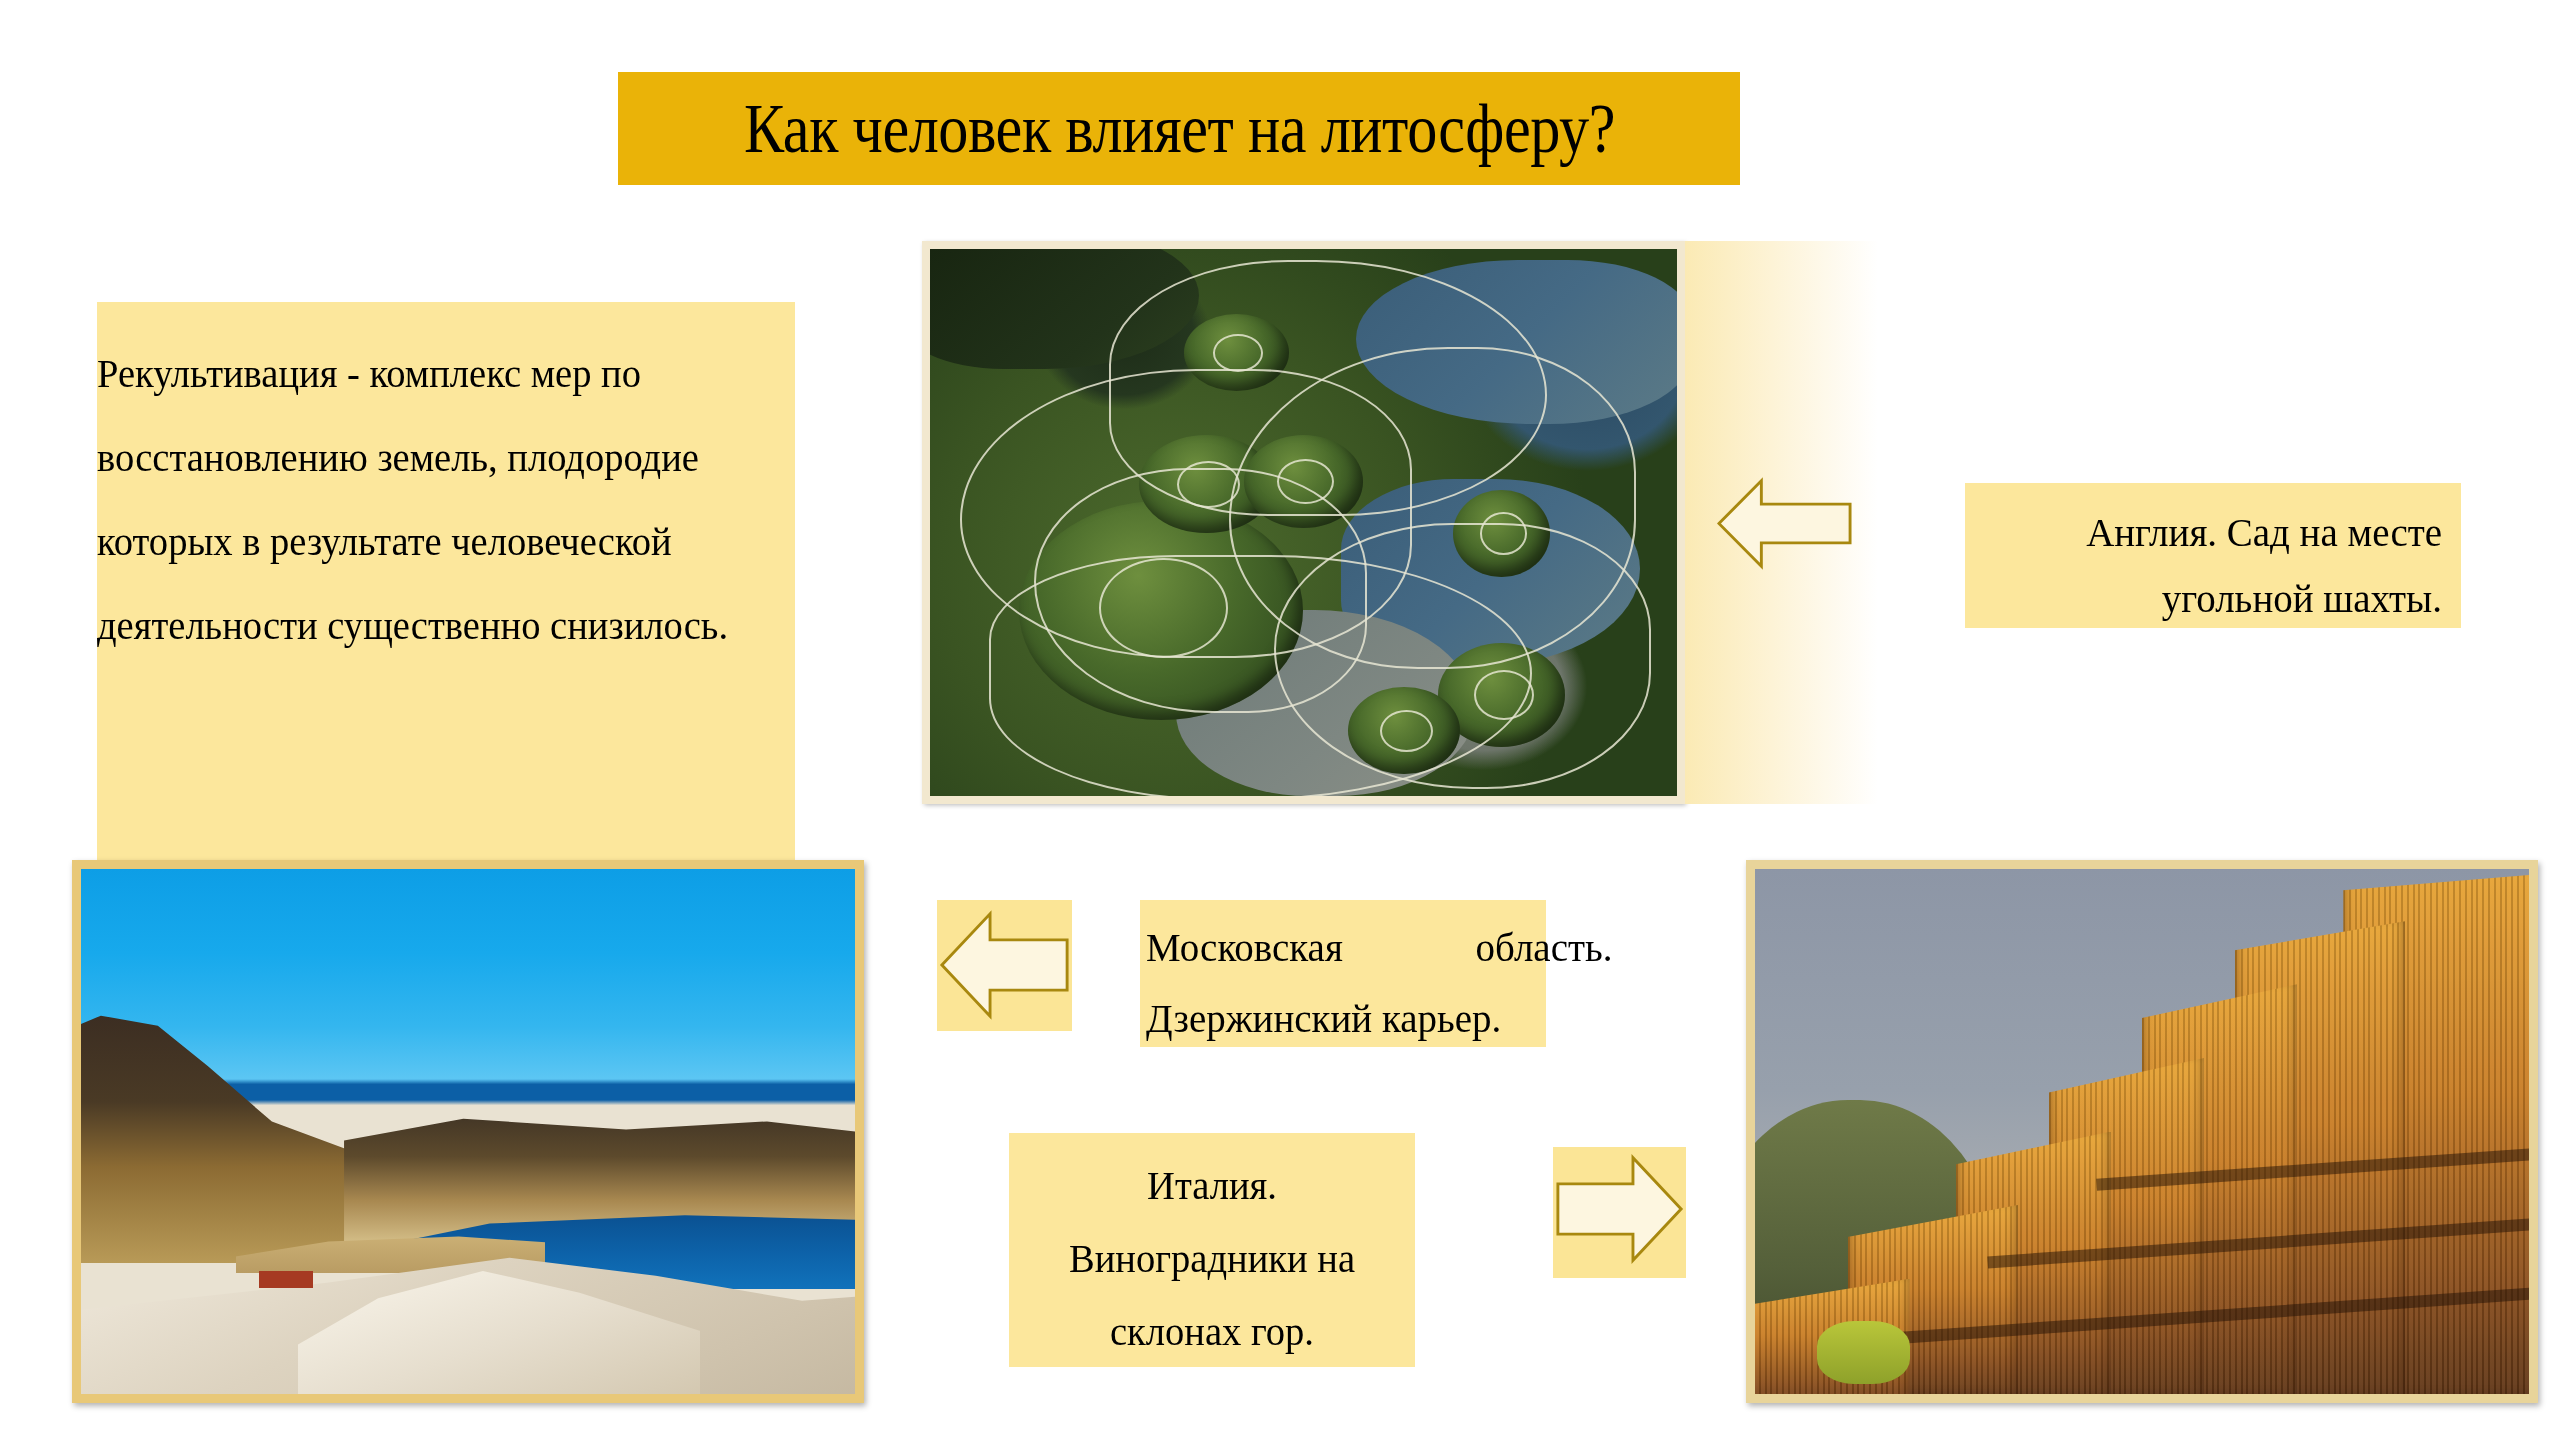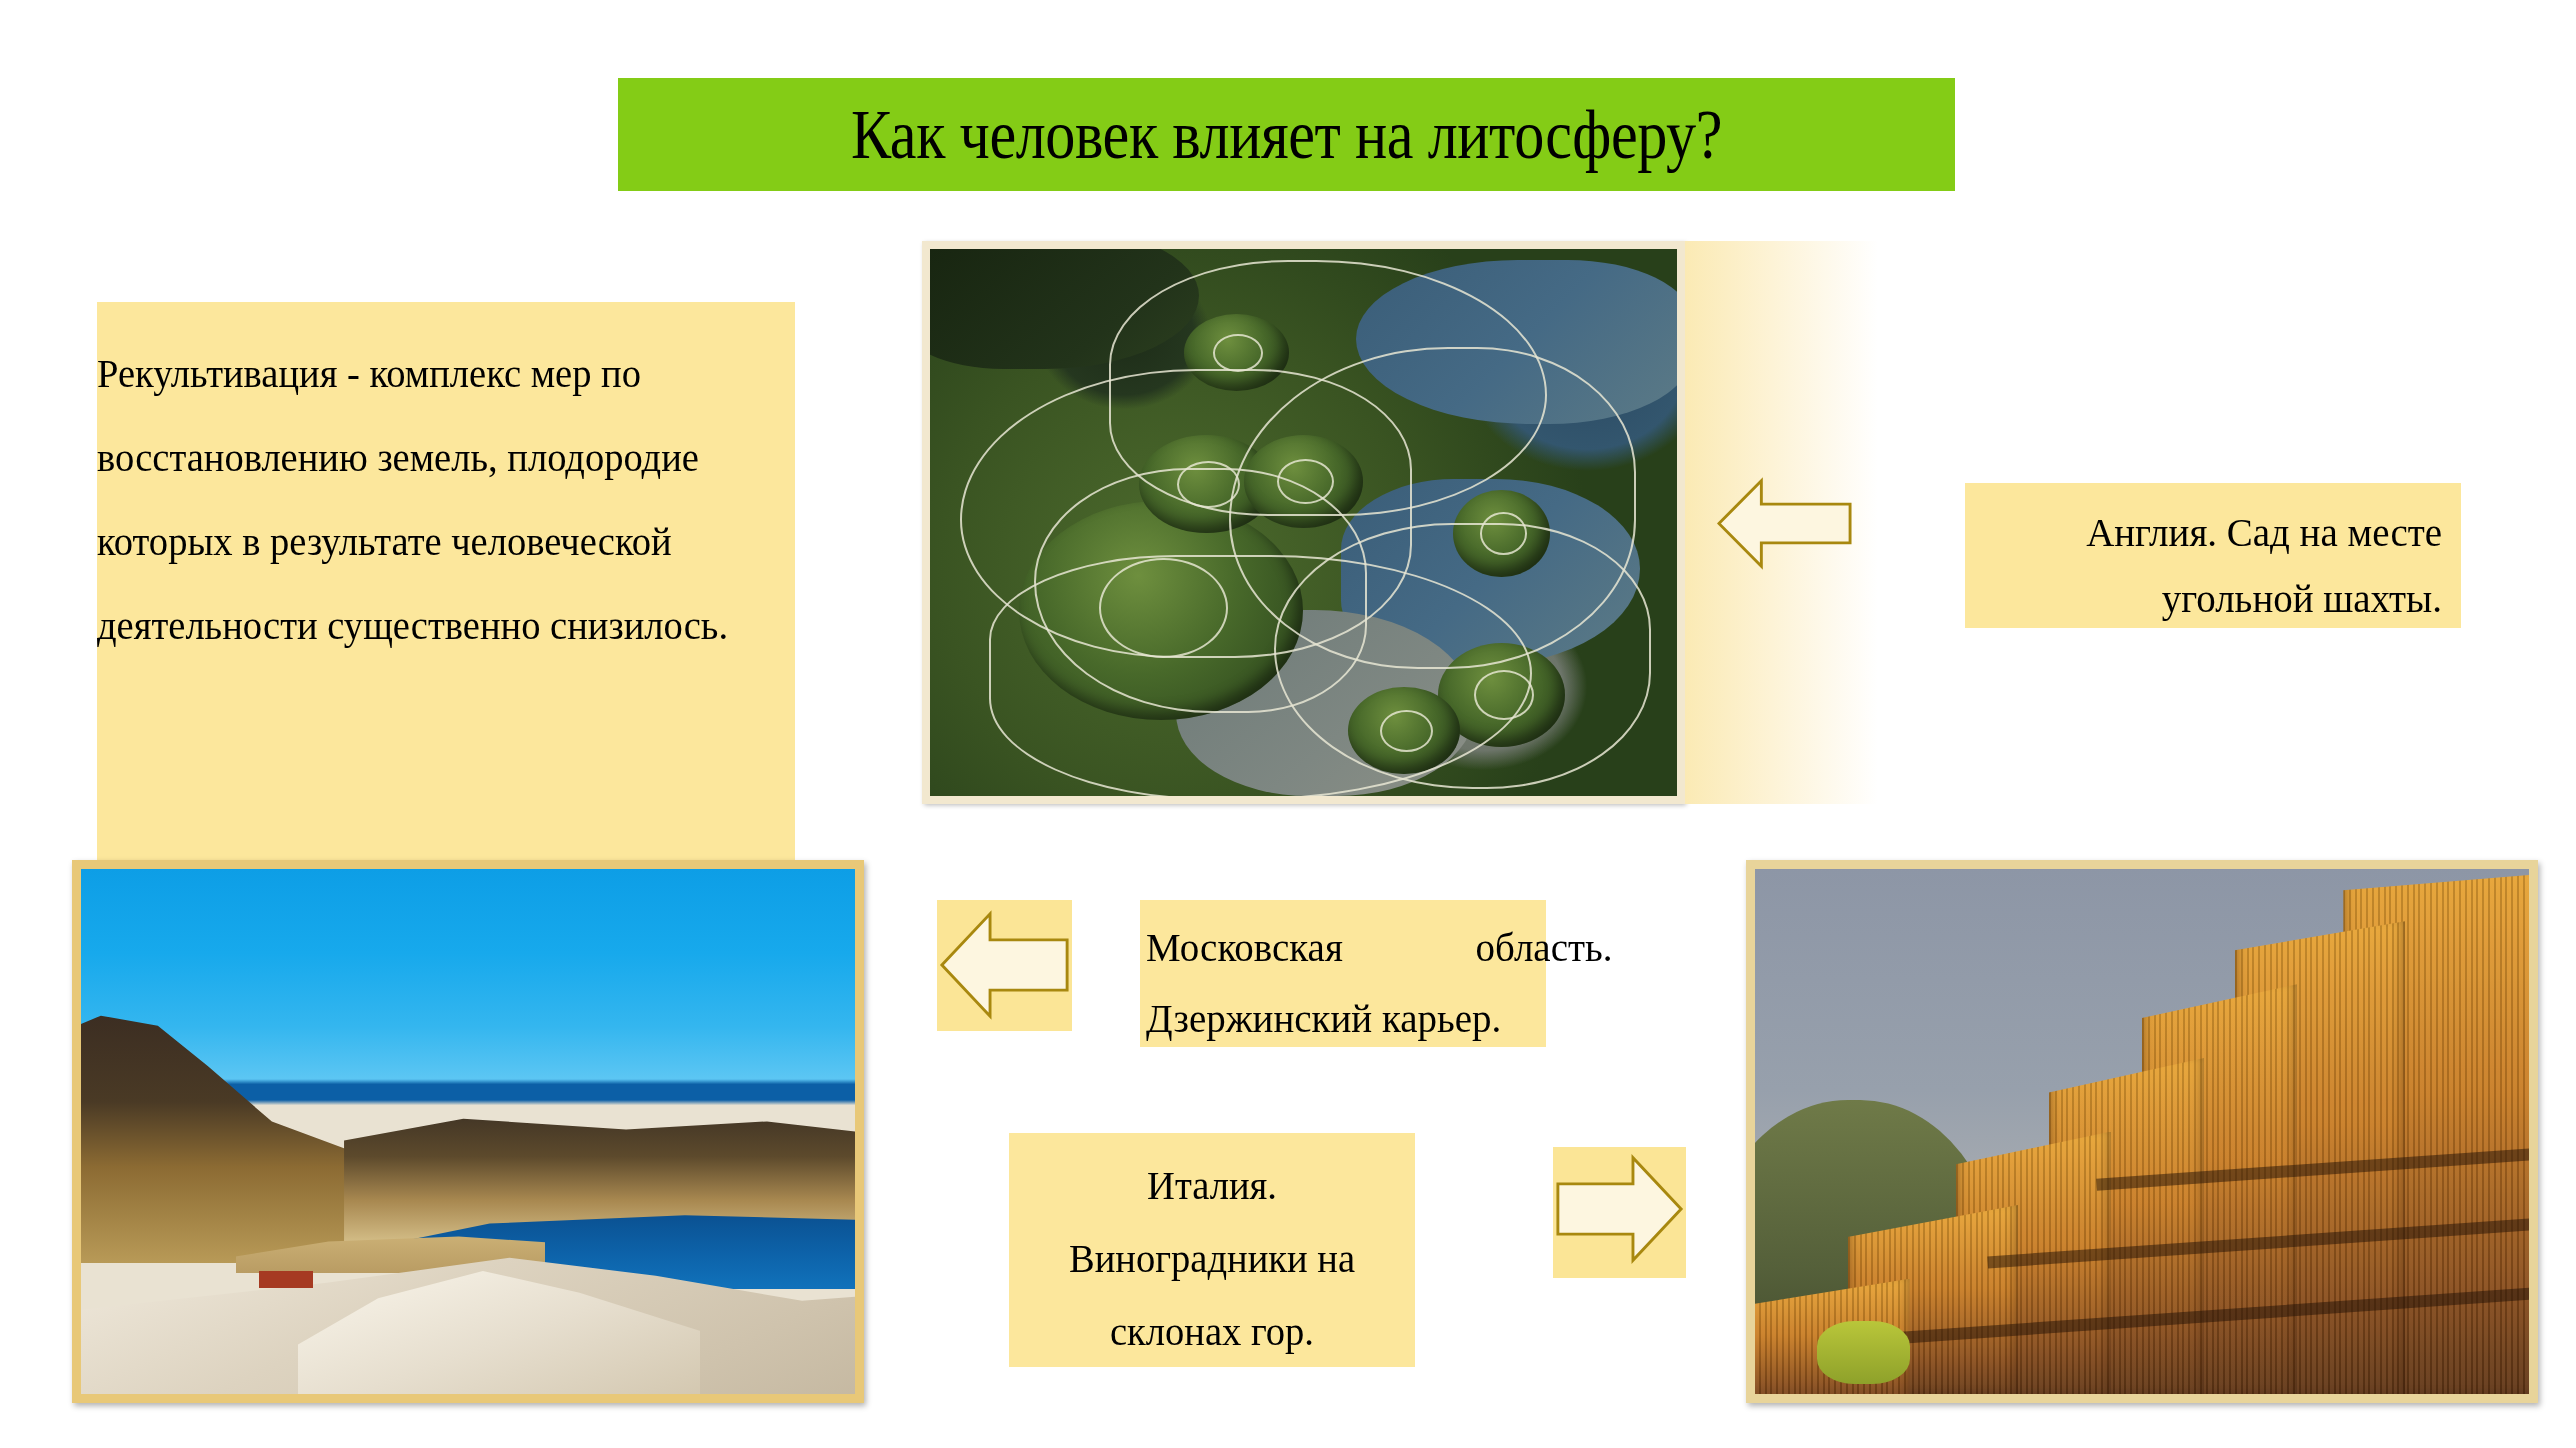--- a/index.html
+++ b/index.html
@@ -15,24 +15,24 @@
     font-family: "Liberation Serif", "DejaVu Serif", serif;
     color: #000000;
   }
 
   
   .abs { position: absolute; }
 
   
   #title-banner {
     left: 618px;
-    top: 78px;
-    width: 1337px;
+    top: 72px;
+    width: 1122px;
     height: 113px;
-    background: #84cc16;
+    background: #eab308;
     display: flex;
     align-items: center;
     justify-content: center;
   }
   #title-text {
     font-size: 70px;
     font-weight: 400;
     letter-spacing: -0.5px;
     line-height: 1;
     transform: scaleX(0.86);

